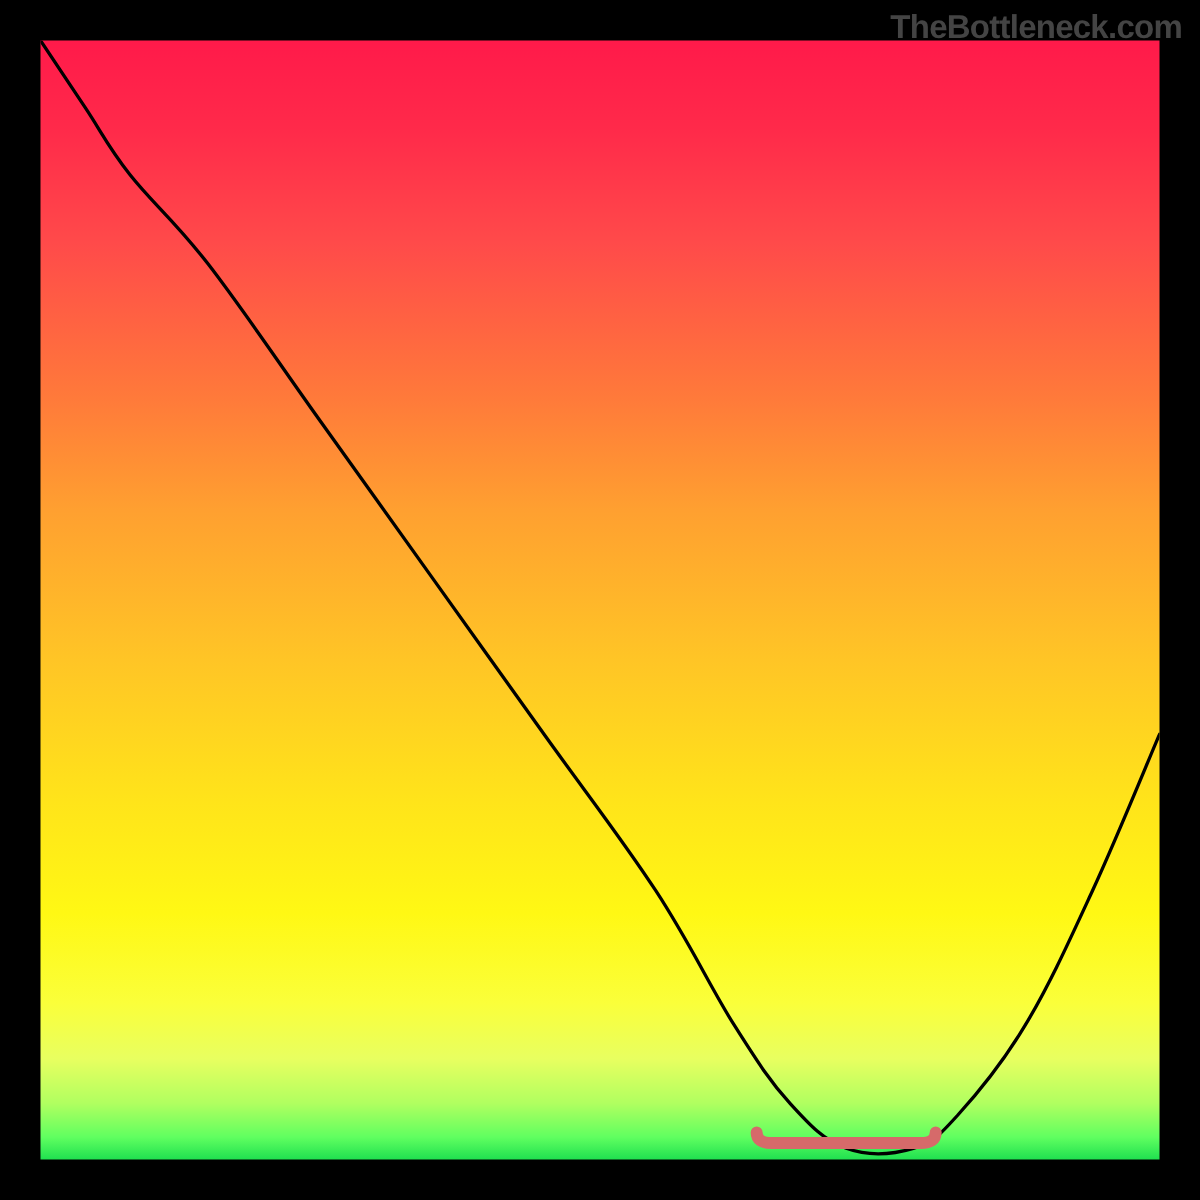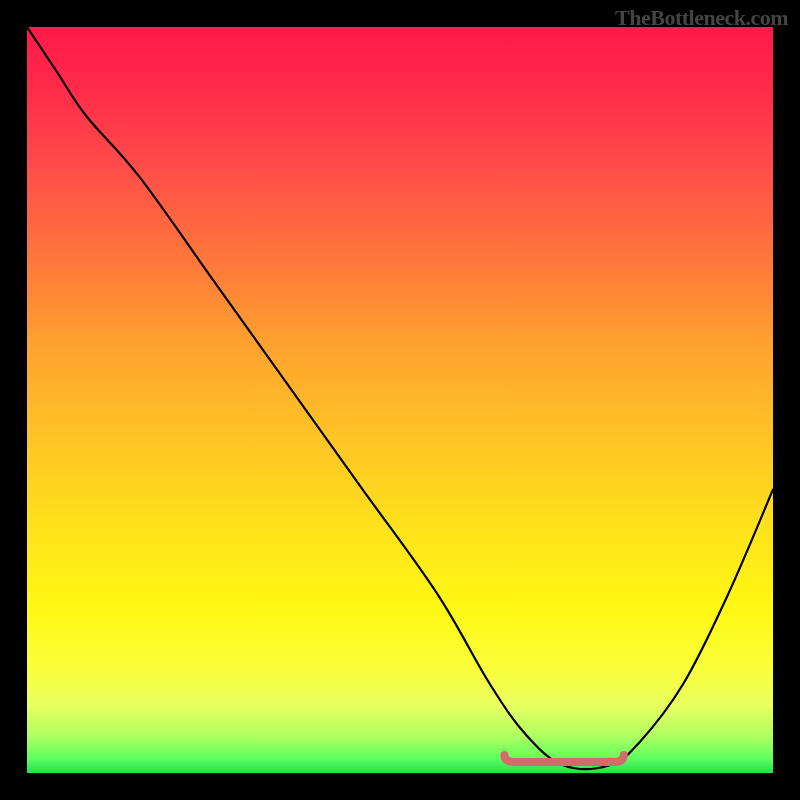--- a/index.html
+++ b/index.html
@@ -13,21 +13,20 @@
   }
   .watermark {
     position: absolute;
     top: 5px;
     right: 12px;
     color: #444;
     font-size: 22px;
     font-weight: bold;
     z-index: 3;
     letter-spacing: -0.5px;
-    font-family: Liberation Serif, serif;
   }
   .plot-area {
     position: absolute;
     left: 27px;
     top: 27px;
     width: 746px;
     height: 746px;
     z-index: 1;
   }
   .gradient-bg {

